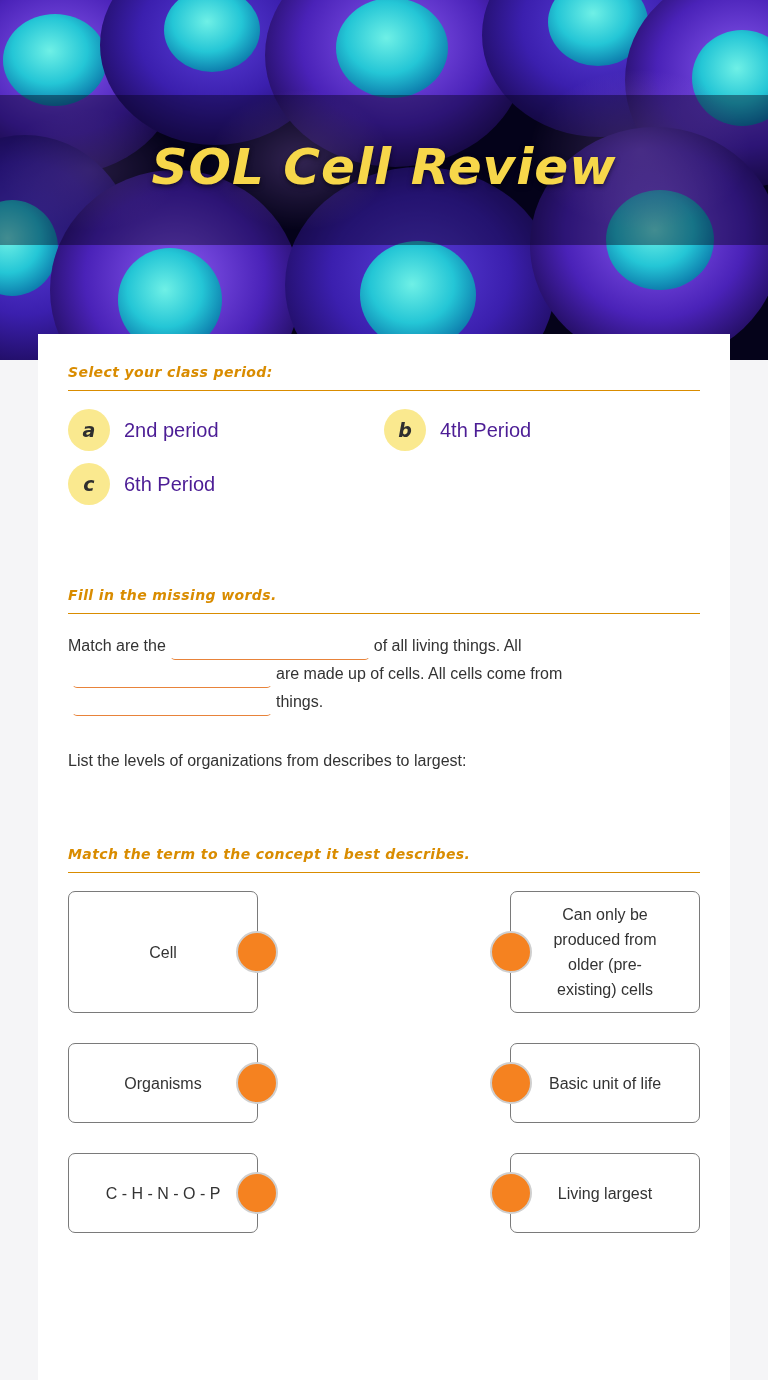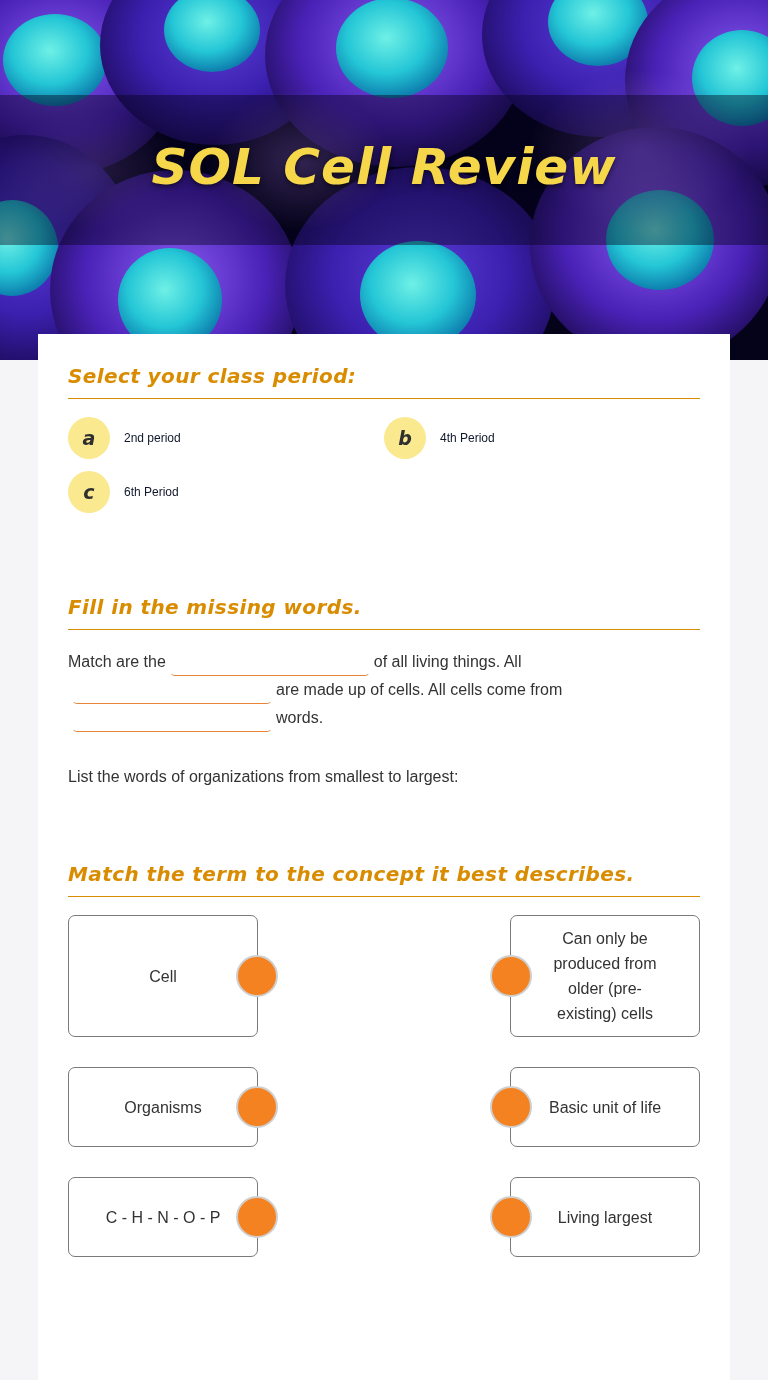--- a/index.html
+++ b/index.html
@@ -53,21 +53,21 @@
     z-index: 6;
     padding: 30px 30px 40px 30px;
   }
 
   .section { margin-bottom: 8px; }
 
   .section-title {
     font-family: "DejaVu Sans", sans-serif;
     font-style: italic;
     font-weight: 700;
-    font-size: 20px;
+    font-size: 14px;
     color: #d98c00;
     letter-spacing: .4px;
     padding-bottom: 10px;
   }
   .rule {
     border: 0;
     border-top: 1.5px solid #d98c00;
     margin-bottom: 18px;
   }
 
@@ -91,22 +91,22 @@
     align-items: center;
     justify-content: center;
     flex: 0 0 42px;
     font-family: "DejaVu Sans", sans-serif;
     font-style: italic;
     font-weight: 700;
     font-size: 19px;
     color: #2f2f2f;
   }
   .choice-label {
-    font-size: 12px;
-    color: #0f172a;
+    font-size: 20px;
+    color: #4c1d95;
   }
 
   .spacer-lg { height: 62px; }
   .spacer-md { height: 36px; }
 
   
   .para {
     font-size: 16px;
     color: #333333;
     line-height: 28px;
@@ -255,25 +255,25 @@
         </div>
       </div>
     </div>
 
     <div class="spacer-lg"></div>
 
     <div class="section">
       <div class="section-title">Fill in the missing words.</div>
       <hr class="rule">
 
-      <div class="para"><span>Match are the</span><input class="blank w200" type="text" placeholder="" style=""><span>of all living things. All</span><input class="blank w200" type="text" placeholder="" style=""><span>are made up of cells. All cells come from</span><input class="blank w200" type="text" placeholder="" style=""><span>words.</span></div>
+      <div class="para"><span>Match are the</span><input class="blank w200" type="text" placeholder="" style=""><span>of all living things. All</span><input class="blank w200" type="text" placeholder="" style=""><span>are made up of cells. All cells come from</span><input class="blank w200" type="text" placeholder="" style=""><span>things.</span></div>
 
       <div class="spacer-md"></div>
 
-      <div class="prompt">List the words of organizations from smallest to largest:</div>
+      <div class="prompt">List the levels of organizations from describes to largest:</div>
 
     </div>
 
     <div class="spacer-lg"></div>
 
     <div class="section">
       <div class="section-title">Match the term to the concept it best describes.</div>
       <hr class="rule">
 
       <div class="match-row">

